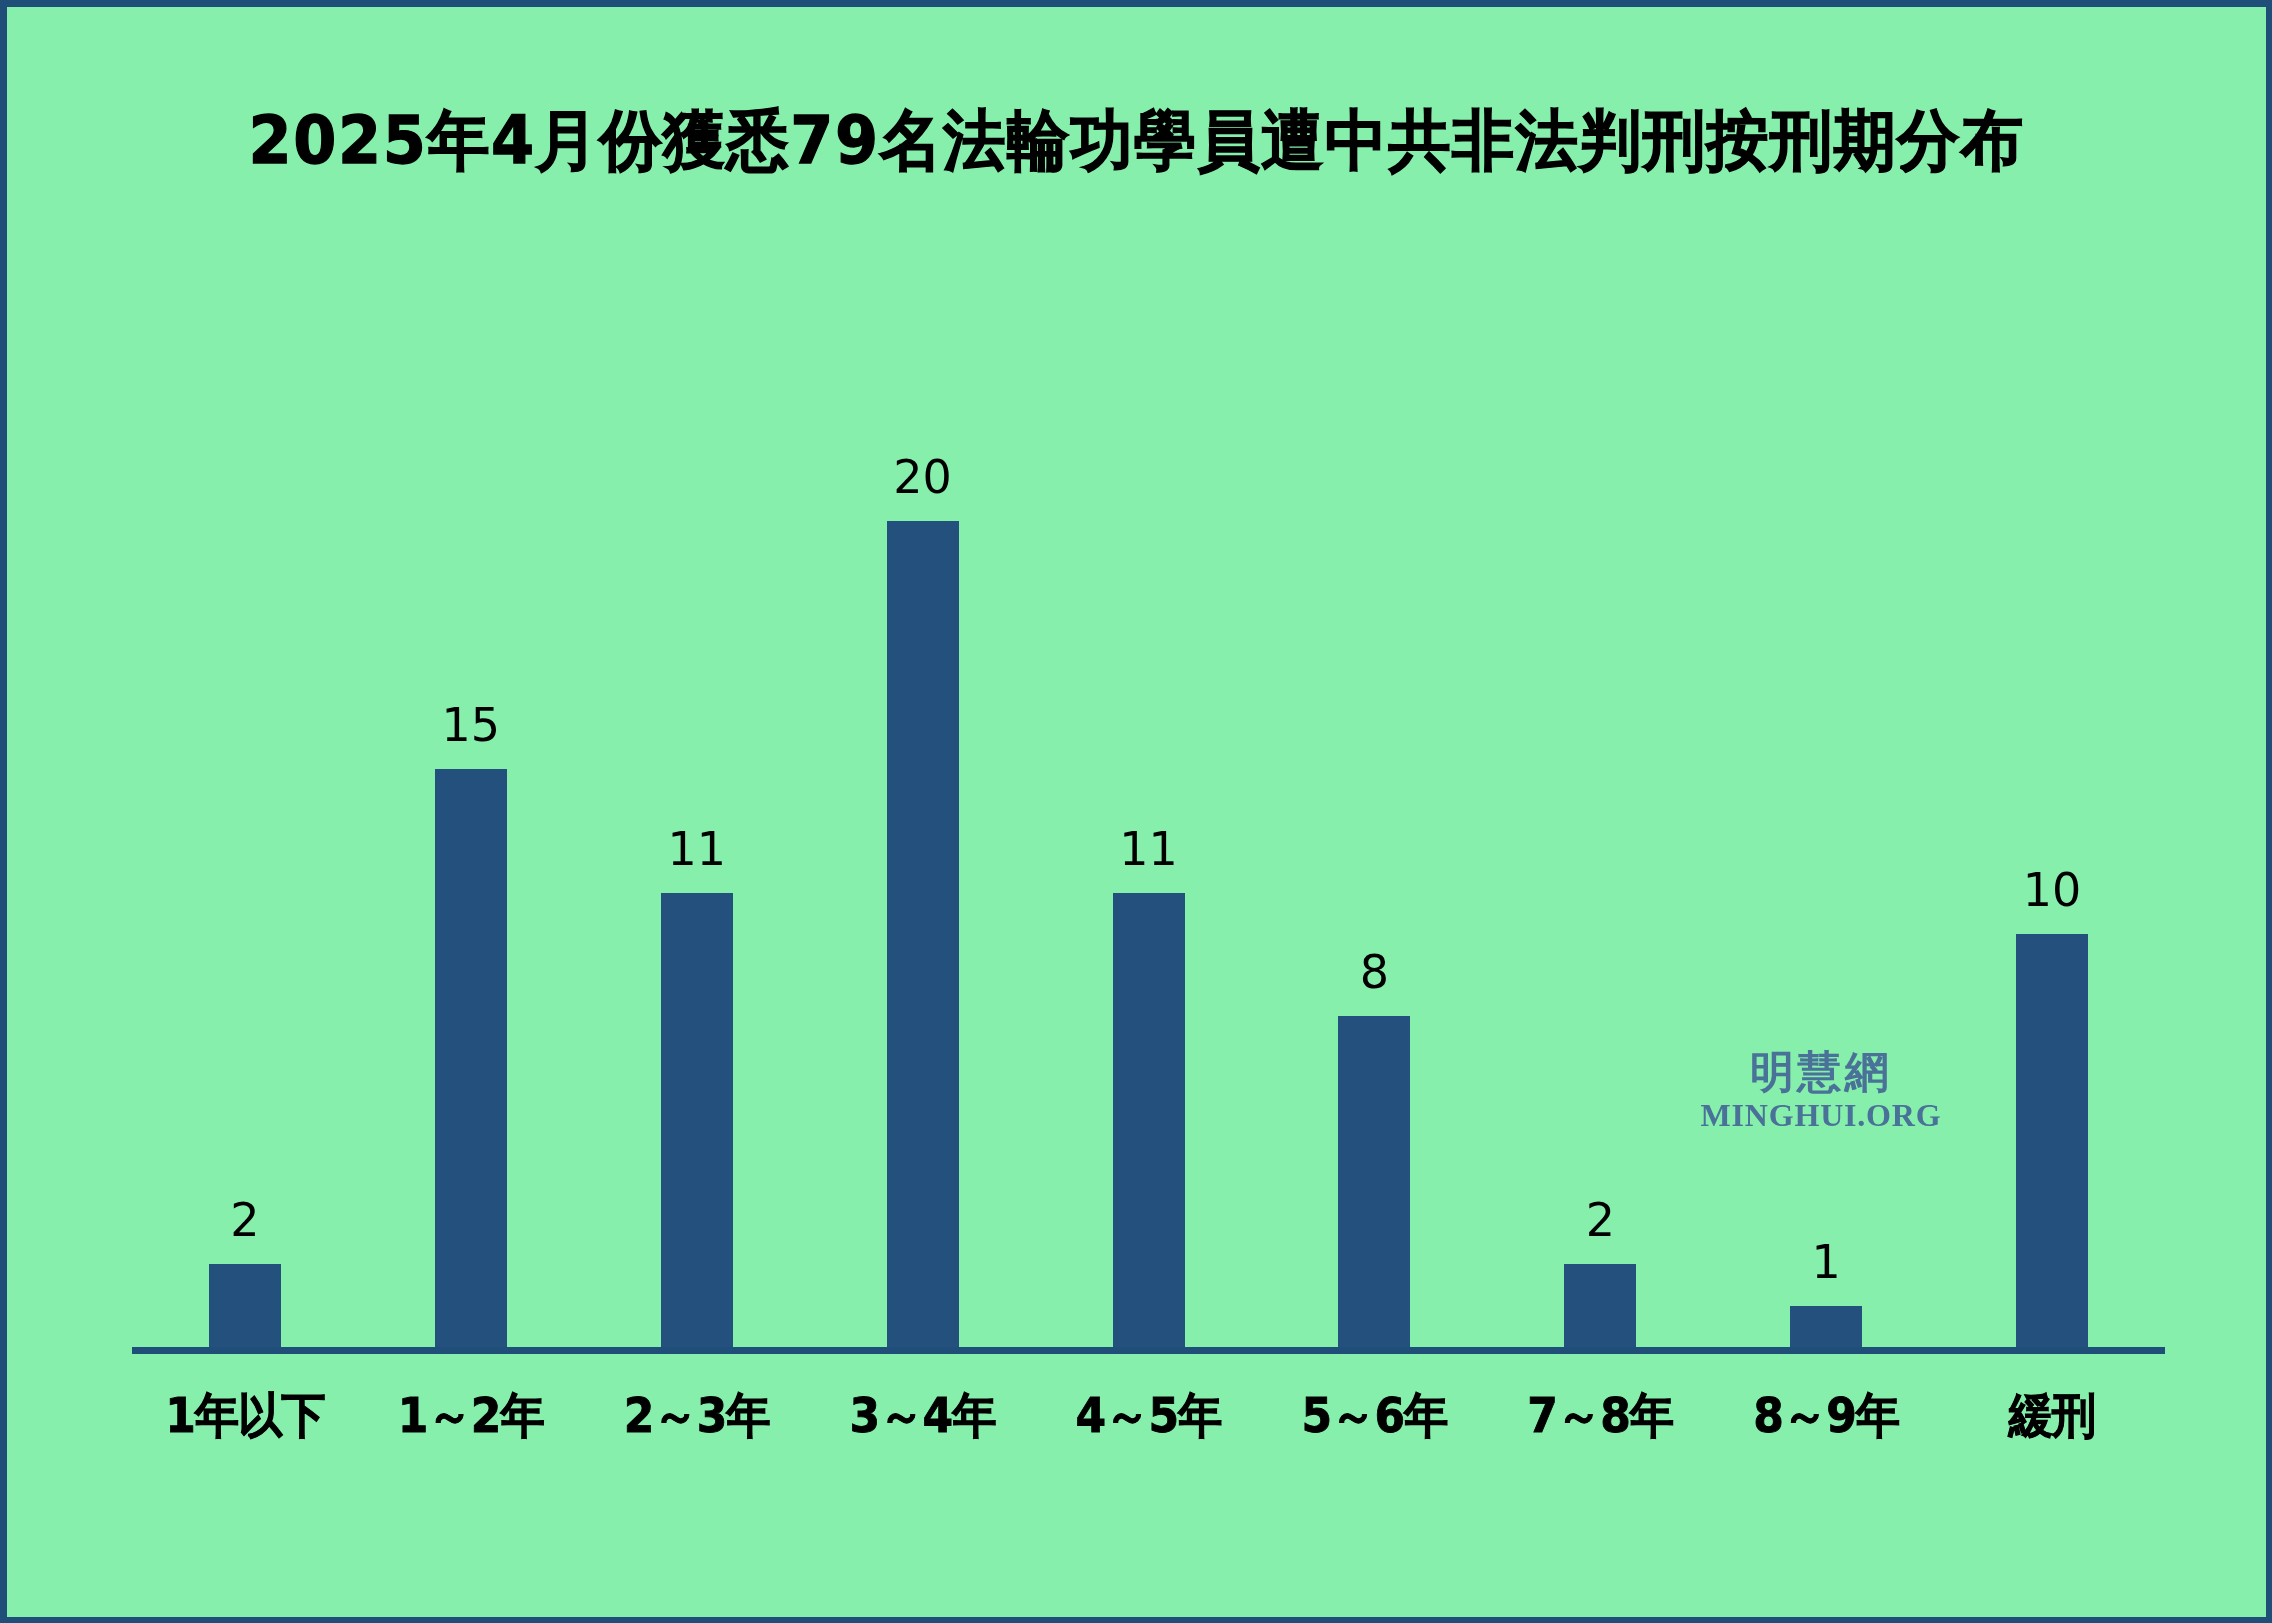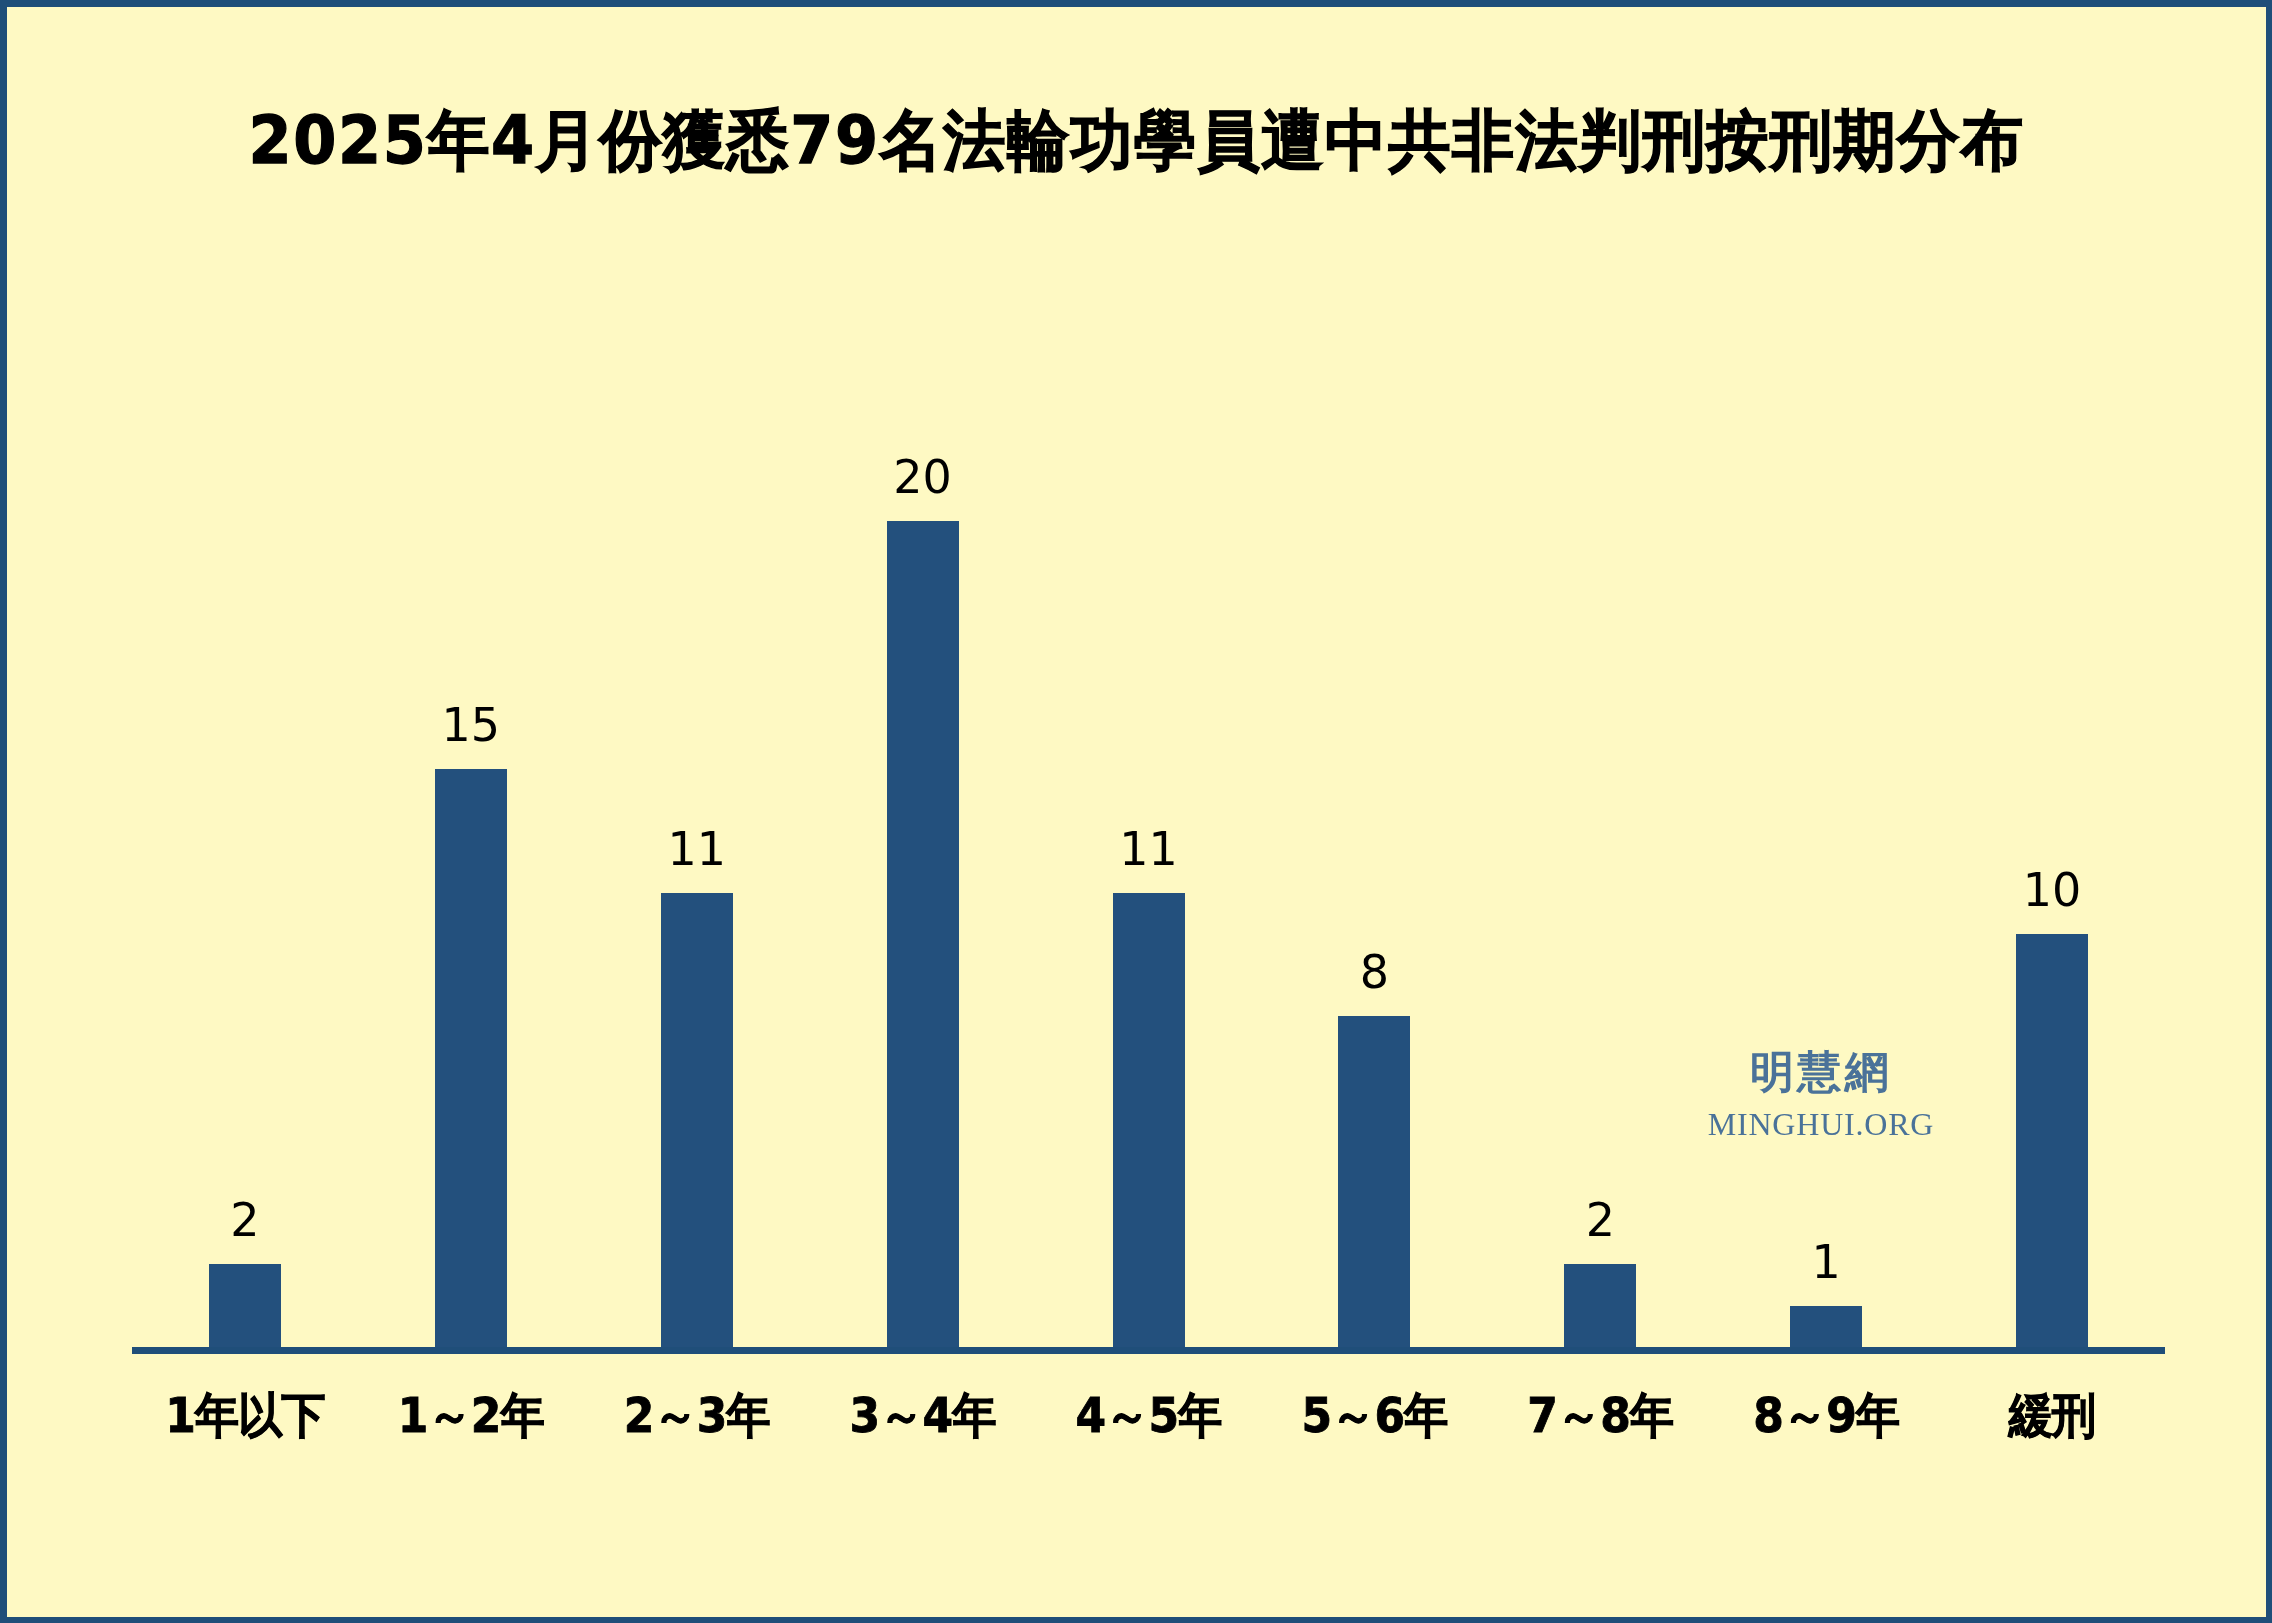--- a/index.html
+++ b/index.html
@@ -12,21 +12,21 @@
     height: 1624px;
     font-family: "Liberation Sans", sans-serif;
     overflow: hidden;
   }
 
   #chart-frame {
     position: relative;
     box-sizing: border-box;
     width: 2273px;
     height: 1624px;
-    background: #fef9c3;
+    background: #86efac;
     border: 7.4px solid #1F4E79;
   }
 
   
   #chart-title {
     position: absolute;
     left: 0;
     right: 0;
     top: 92px;
     text-align: center;
@@ -132,24 +132,24 @@
   #watermark-cn {
     font-family: "DejaVu Serif", "Liberation Serif", serif;
     font-size: 44px;
     font-weight: 700;
     color: #4D779F;
     letter-spacing: 3.3px;
     line-height: 1.05;
     white-space: nowrap;
   }
   #watermark-en {
-    margin-top: 11px;
+    margin-top: 2px;
     font-family: "Liberation Serif", "DejaVu Serif", serif;
     font-size: 32px;
-    font-weight: 400;
+    font-weight: 700;
     color: #4A7299;
     letter-spacing: 0.8px;
     white-space: nowrap;
   }
 </style>
 </head>
 <body>
 
 <div id="chart-frame" style="border-color: rgb(31, 78, 121);">
 

